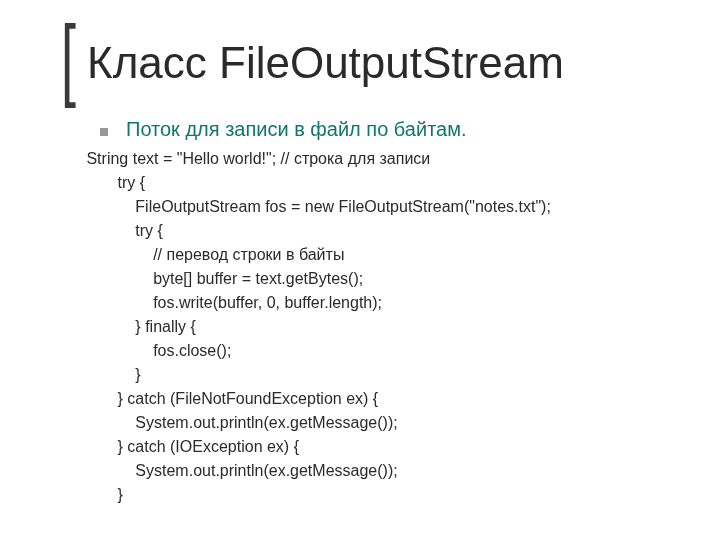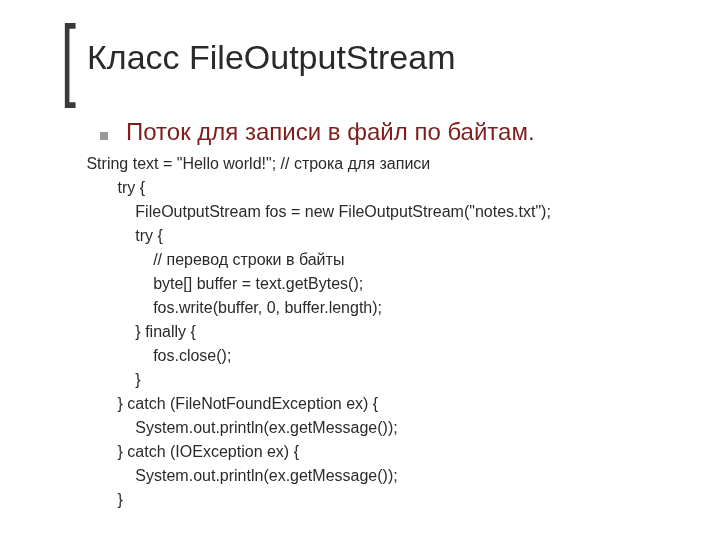--- a/index.html
+++ b/index.html
@@ -27,21 +27,21 @@
   .bracket {
     font-size: 90px;
     line-height: 64px;
     font-weight: 300;
     color: #3a3a3a;
     margin-right: 6px;
     transform: scaleX(0.6) translateY(-2px);
     display: inline-block;
   }
   h1.title {
-    font-size: 34px;
+    font-size: 44px;
     font-weight: 400;
     margin: 10px 0 0 0;
     color: #2a2a2a;
   }
   .body {
     padding-left: 44px;
   }
   .bullet-row {
     display: flex;
     align-items: baseline;
@@ -49,22 +49,22 @@
   }
   .bullet {
     width: 8px;
     height: 8px;
     background: #9a9894;
     margin-right: 18px;
     margin-top: 8px;
     flex-shrink: 0;
   }
   .bullet-text {
-    font-size: 24px;
-    color: #7f1d1d;
+    font-size: 20px;
+    color: #0f766e;
   }
   .code {
     font-size: 16px;
     line-height: 1.5;
     color: #2a2a2a;
     white-space: pre;
     margin-left: -18px;
     margin-top: 2px;
   }
 </style>

